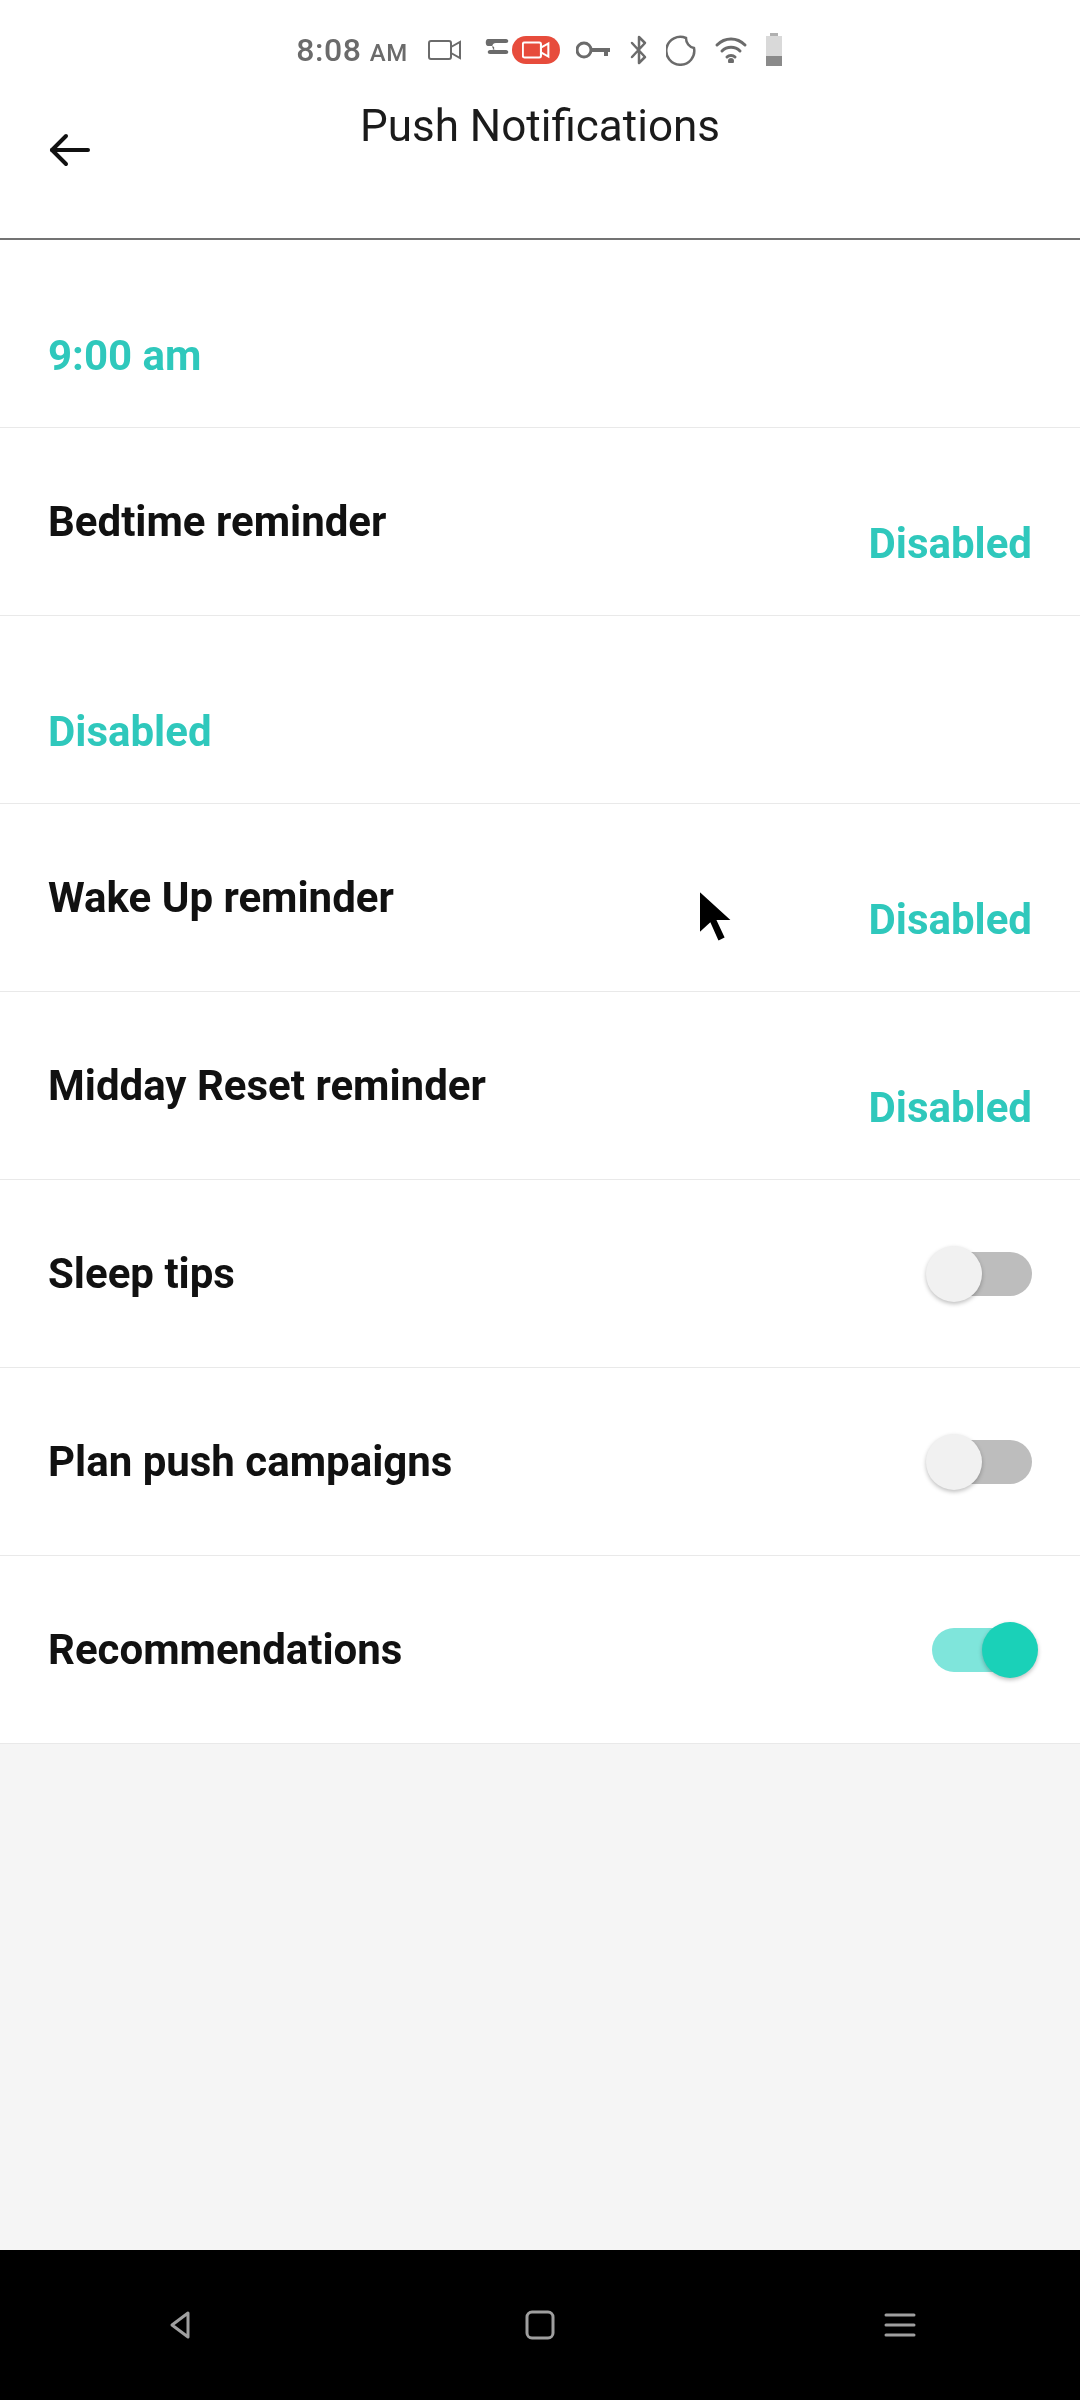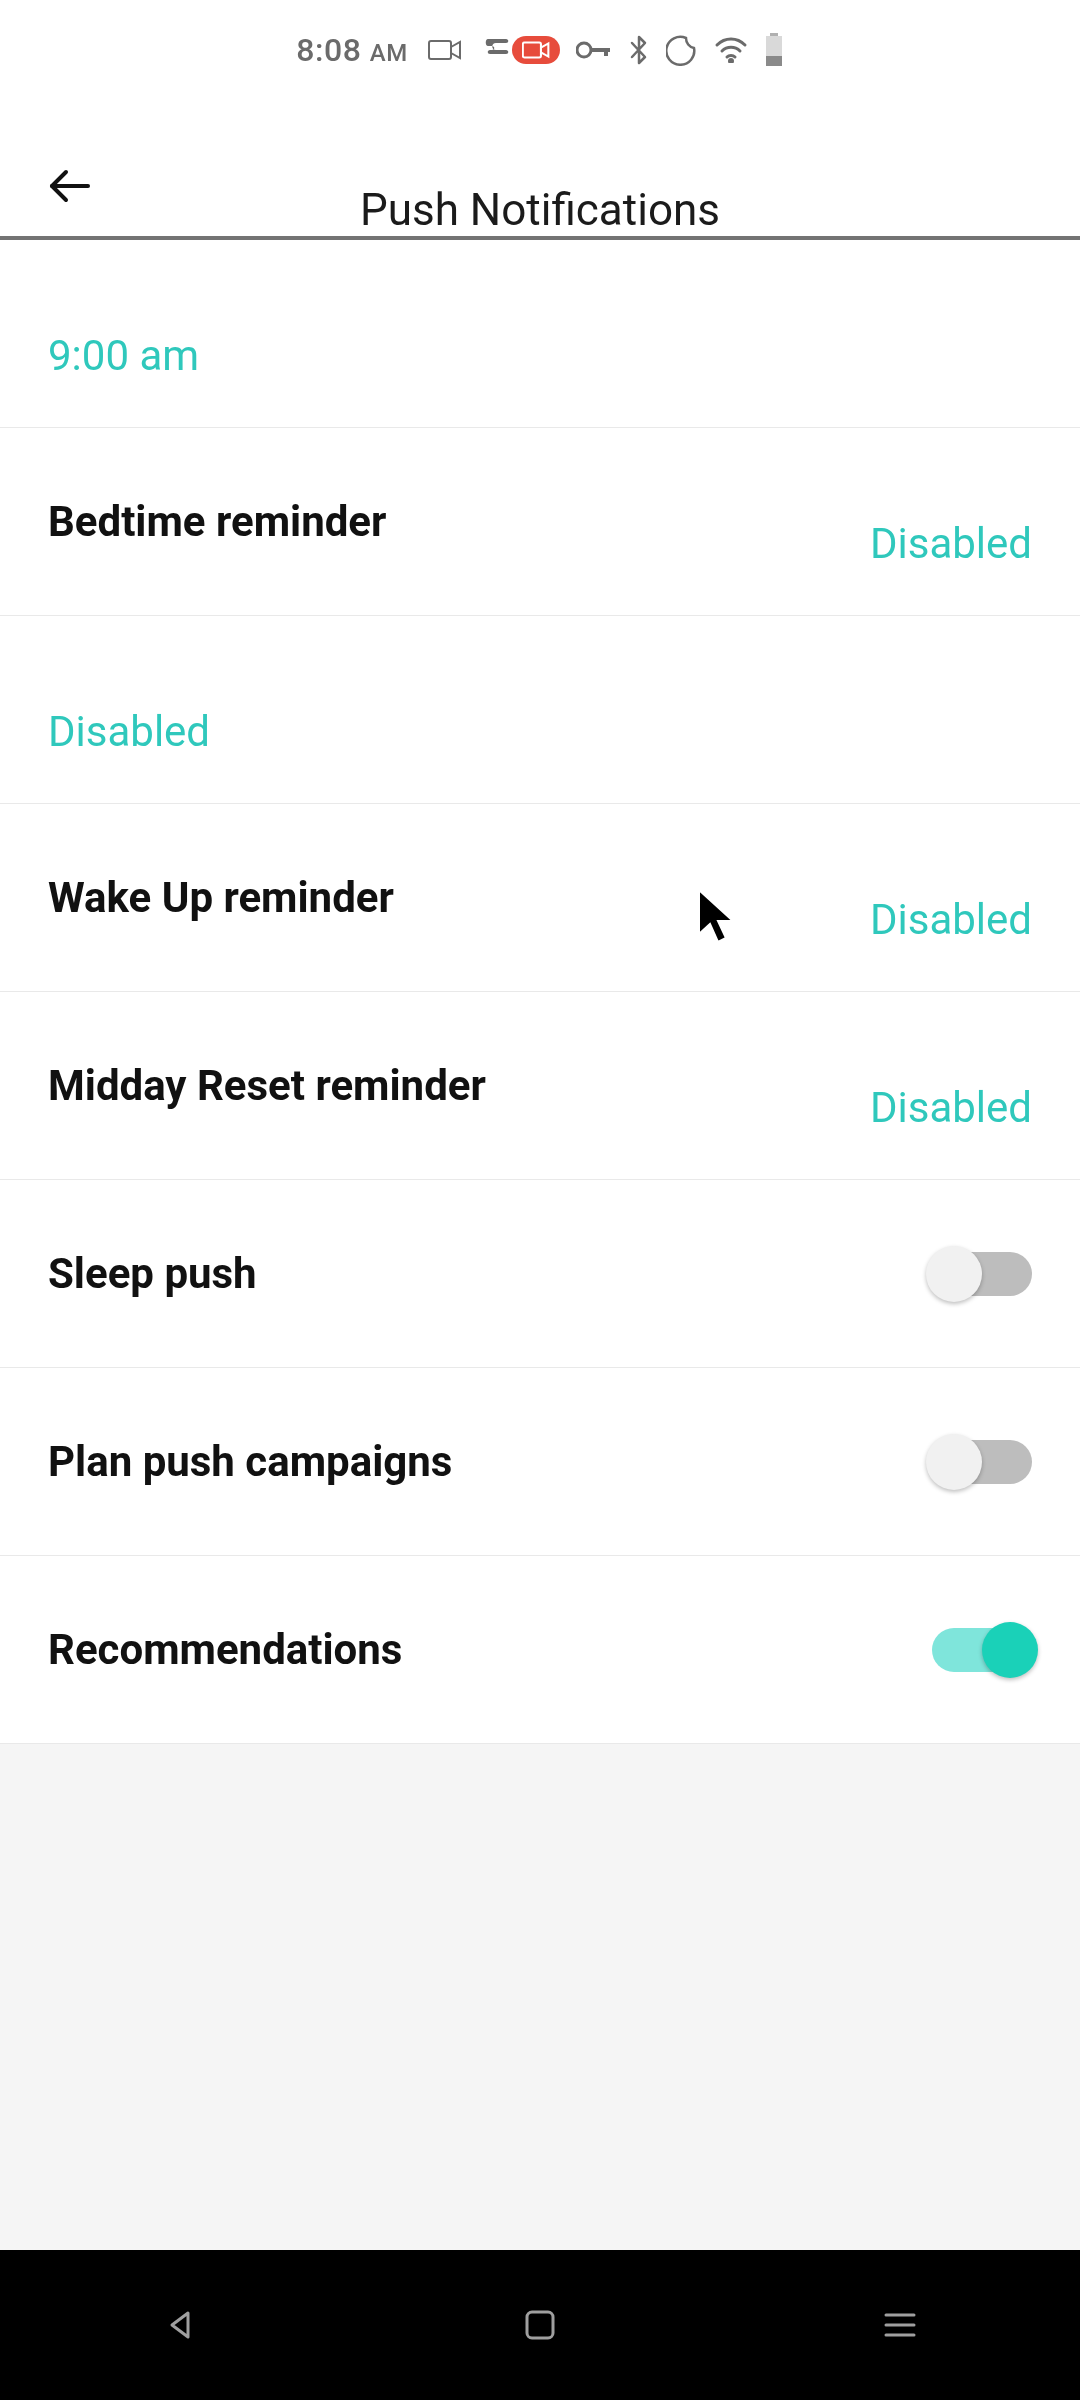--- a/index.html
+++ b/index.html
@@ -10,29 +10,29 @@
   .status-bar { height: 100px; display: flex; align-items: center; justify-content: center; padding: 0 40px; background: #ffffff; }
   .status-left { display: flex; align-items: center; gap: 20px; }
   .status-right { display: flex; align-items: center; gap: 16px; }
   .status-time { font-size: 32px; color: #6b6b6b; letter-spacing: 0.5px; font-weight: 500;}
   .status-time .ampm { font-size: 24px; }
   .status-icon { color: #6b6b6b; display: inline-flex; }
   .rec-badge { background: #e74c3c; border-radius: 14px; padding: 4px 10px; display: inline-flex; align-items: center;}
   .rec-badge svg { stroke: #ffffff; }
 
   
-  .app-bar { height: 140px; display: flex; align-items: flex-end; background: #ffffff; position: relative; border-bottom: 4px solid #737373;}
+  .app-bar { height: 140px; display: flex; align-items: flex-start; background: #ffffff; position: relative; border-bottom: 2px solid #737373;}
   .back-btn { width: 100px; height: 100px; margin-left: 20px; display: flex; align-items: center; justify-content: center; }
   .page-title { position: absolute; left: 50%; transform: translateX(-50%); font-size: 44px; color: #1b1b1b; font-weight: 400;}
 
   
   .list { background: #ffffff; }
   .row { height: 188px; display: flex; align-items: center; justify-content: space-between; padding: 0 48px; border-bottom: 1px solid #e9e9e9; background: #ffffff;}
   .row-label { font-size: 42px; font-weight: 700; color: #111; }
-  .row-value { font-size: 42px; font-weight: 400; color: #2fc8bc; margin-top: 44px; }
+  .row-value { font-size: 42px; font-weight: 700; color: #2fc8bc; margin-top: 44px; }
 
   
   .toggle { width: 100px; height: 44px; border-radius: 22px; position: relative; }
   .toggle.off { background: #bdbdbd; }
   .toggle.on  { background: #7fe5db; }
   .toggle .knob { width: 56px; height: 56px; border-radius: 50%; position: absolute; top: 50%; transform: translateY(-50%); box-shadow: 0 2px 4px rgba(0,0,0,0.25);}
   .toggle.off .knob { left: -6px; background: #f1f1f1; }
   .toggle.on  .knob { right: -6px; background: #1ad1b8; }
 
   .filler { flex: 1; background: #f5f5f5; }
@@ -139,21 +139,21 @@
       <span class="row-label">Wake Up reminder</span>
       <span class="row-value">Disabled</span>
     </div>
 
     <div class="row">
       <span class="row-label">Midday Reset reminder</span>
       <span class="row-value">Disabled</span>
     </div>
 
     <div class="row">
-      <span class="row-label">Sleep push</span>
+      <span class="row-label">Sleep tips</span>
       <span class="toggle off">
           <span class="knob"></span>
         </span>
     </div>
 
     <div class="row">
       <span class="row-label">Plan push campaigns</span>
       <span class="toggle off">
           <span class="knob"></span>
         </span>

